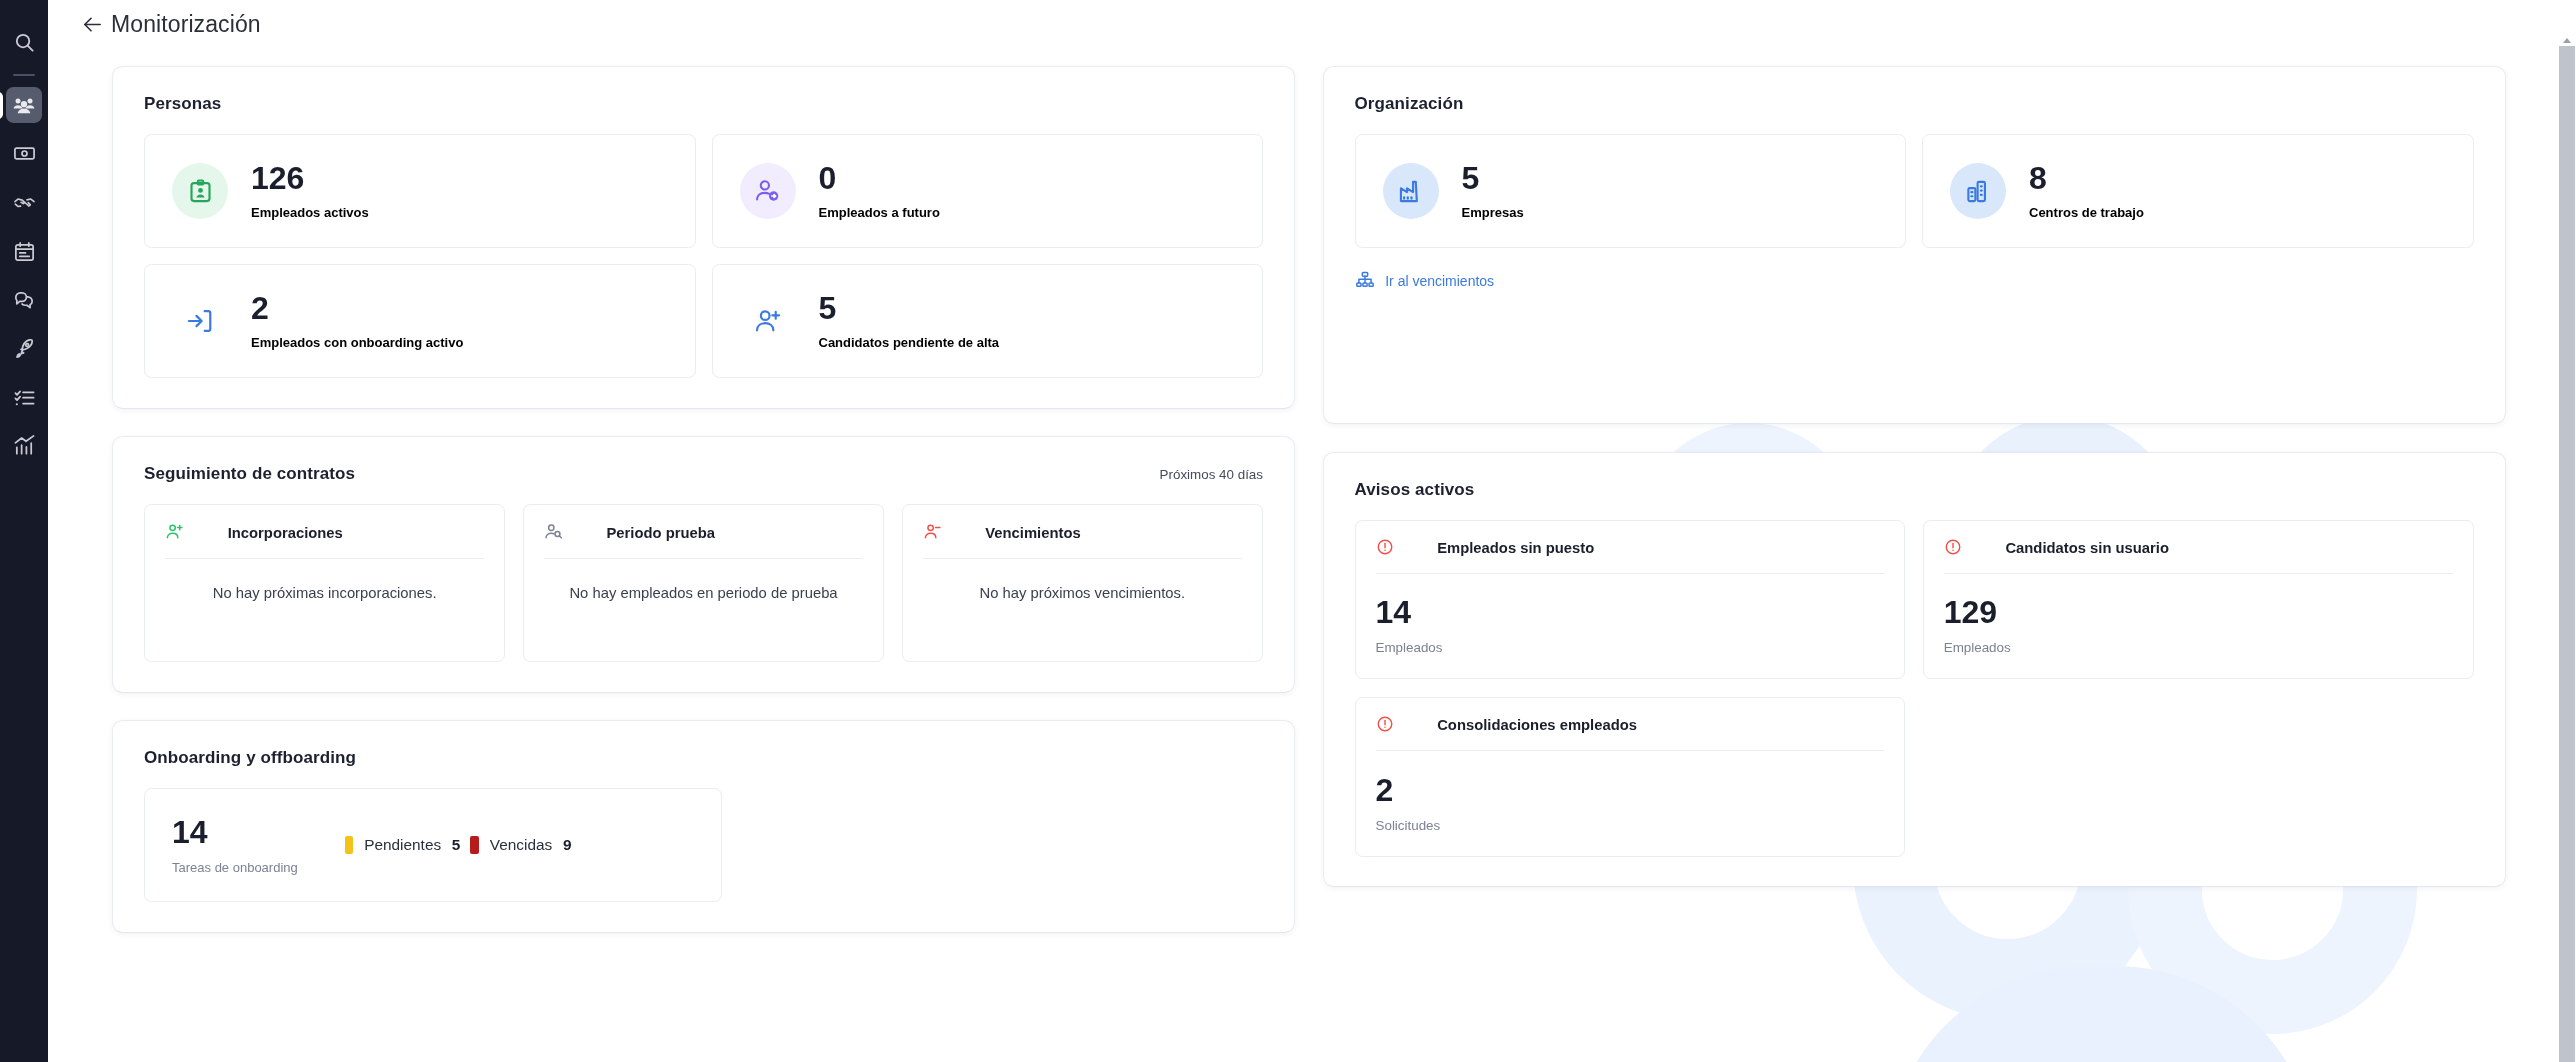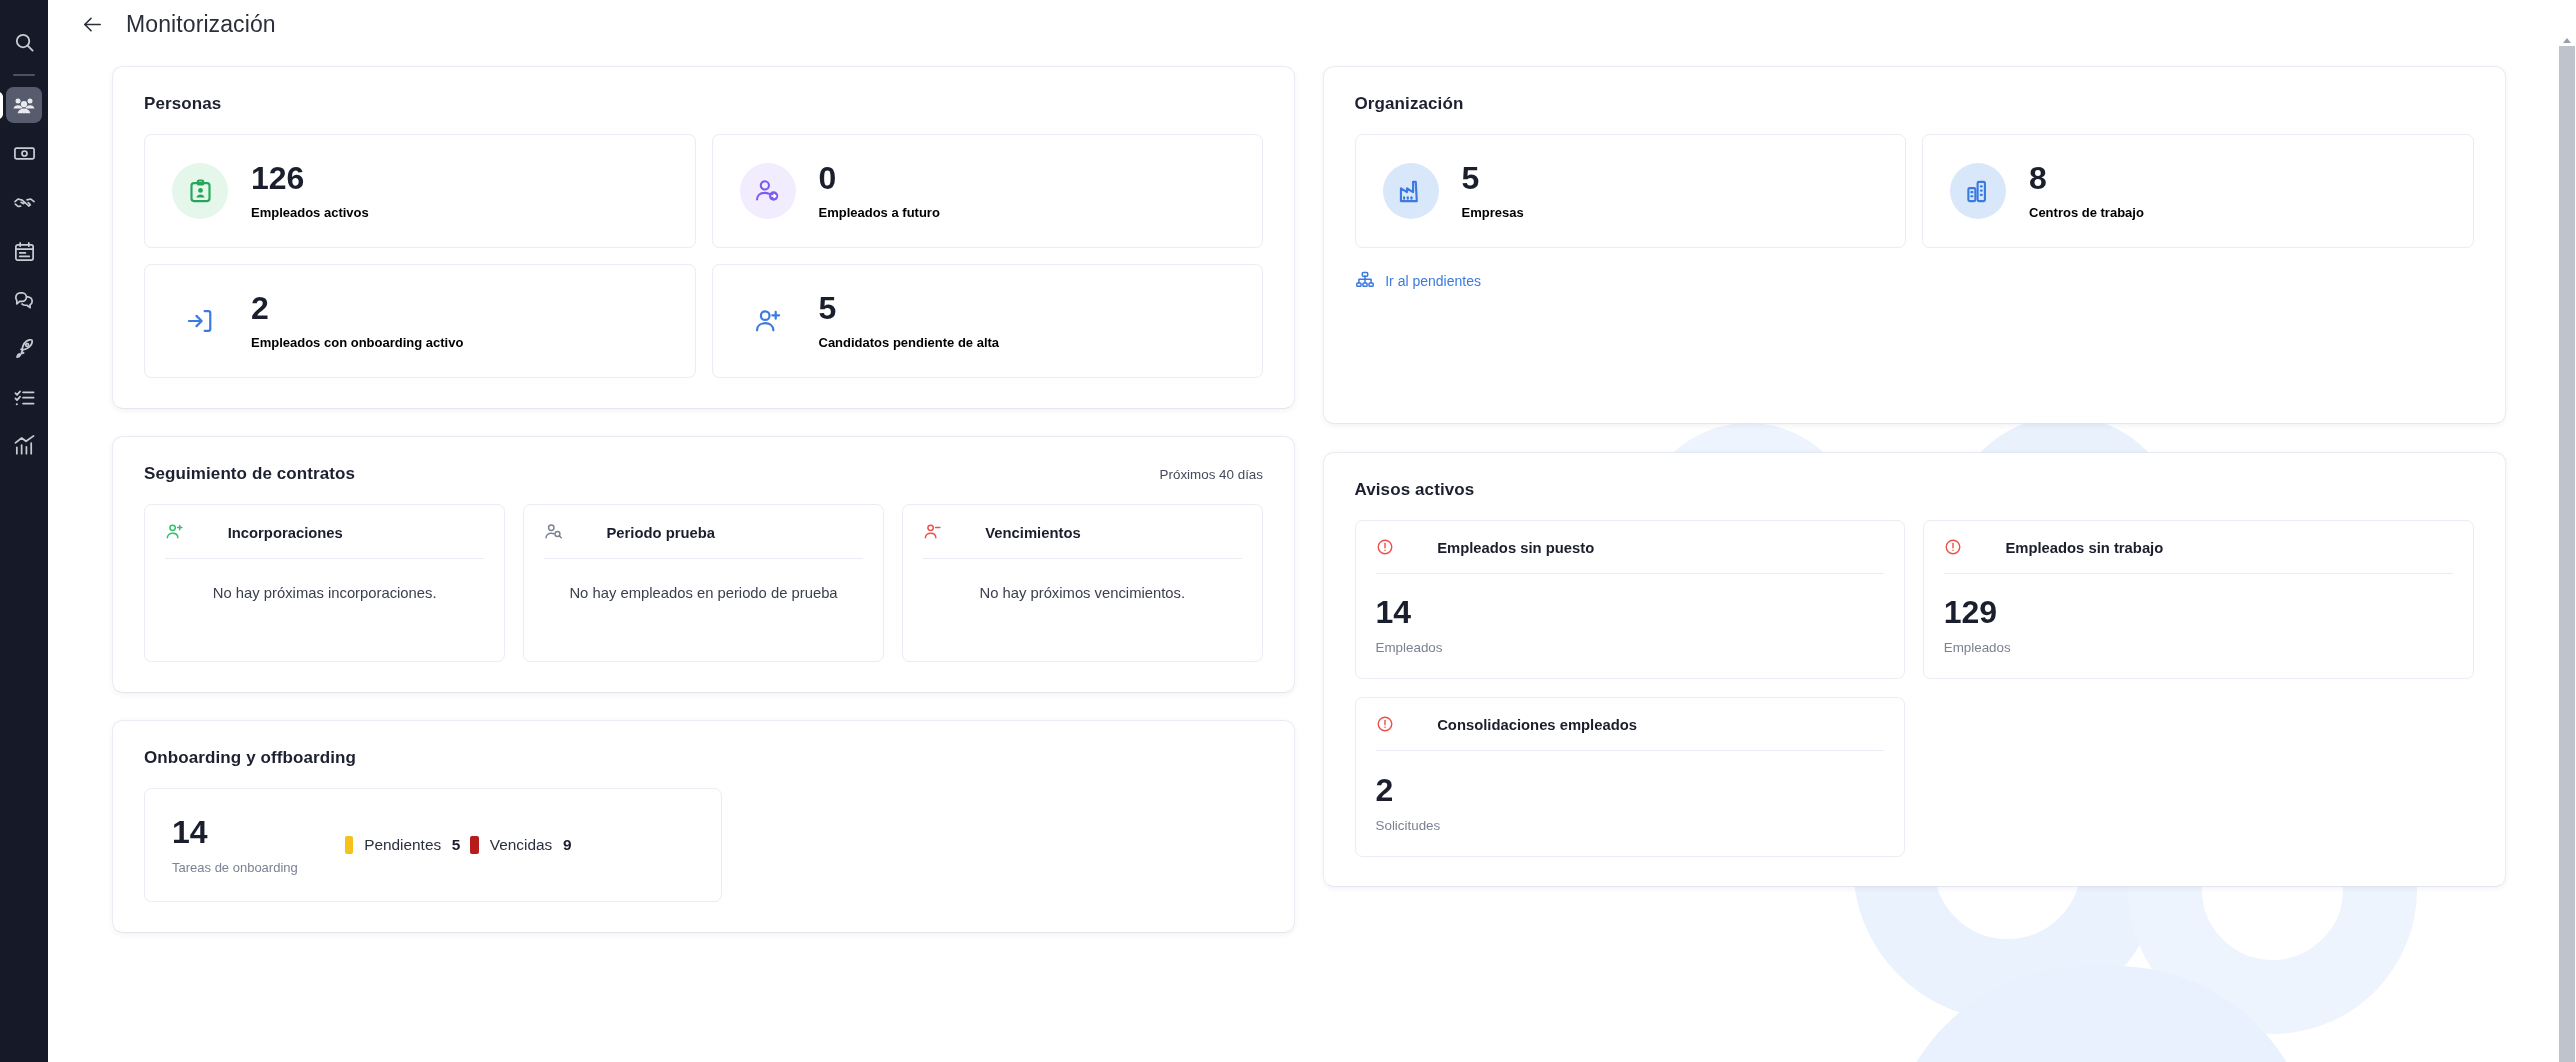--- a/index.html
+++ b/index.html
@@ -26,21 +26,21 @@
   }
   .side-item.active { background: #565c6d; }
   .side-item.active::before {
     content:""; position:absolute; left:-10.7px; top:4.7px;
     width: 8px; height: 27px; background:#fff; border-radius: 0 4.7px 4.7px 0;
   }
   .side-item svg, .side-search svg { display:block; }
 
   
   .main { flex: 1; height: 1062px; position: relative; background: #fff; overflow: hidden; }
-  .topbar { height: 48px; display:flex; align-items:center; padding-left: 31px; gap: 20px; position:relative; z-index: 6; }
+  .topbar { height: 48px; display:flex; align-items:center; padding-left: 31px; gap: 5px; position:relative; z-index: 6; }
   .back-btn { width: 27px; height: 27px; display:flex; align-items:center; justify-content:center; }
   .page-title { font-size: 23px; color: #2b2f3a; font-weight: 400; letter-spacing: 0.1px; }
 
   
   .deco { position:absolute; inset:0; pointer-events:none; z-index:0; overflow:hidden; }
   .ring { position:absolute; border-radius: 50%; border-style: solid; border-color: #e8f0fb; }
   .disc { position:absolute; border-radius:50%; background:#eff5fd; }
 
   .content { position: relative; z-index: 3; padding: 19px 29.5px 0 65px; }
   .grid { display:flex; gap: 29.5px; align-items: flex-start; }
@@ -436,21 +436,21 @@
                 <svg width="20" height="20" viewBox="0 0 24 24" fill="none" stroke="#3b7ae0" stroke-width="1.8" stroke-linecap="round" stroke-linejoin="round">
                   <rect x="8.8" y="3" width="6.4" height="4.4" rx="1"></rect>
                   <rect x="2.2" y="15.6" width="5" height="4" rx="1"></rect>
                   <rect x="9.5" y="15.6" width="5" height="4" rx="1"></rect>
                   <rect x="16.8" y="15.6" width="5" height="4" rx="1"></rect>
                   <line x1="12" y1="7.6" x2="12" y2="11.2"></line>
                   <path d="M4.7 15.4v-4.2h14.6v4.2"></path>
                   <line x1="12" y1="11.2" x2="12" y2="15.4"></line>
                 </svg>
               </span>
-              <span class="orglink-txt">Ir al pendientes</span>
+              <span class="orglink-txt">Ir al vencimientos</span>
             </div>
           </section>
 
           <section class="card">
             <div class="card-head">
               <div class="card-title">Avisos activos</div>
             </div>
 
             <div class="alert-row">
               <div class="panel">
@@ -471,21 +471,21 @@
 
               <div class="panel">
                 <div class="panel-head">
                   <span>
                     <svg width="18" height="18" viewBox="0 0 24 24" fill="none" stroke="#f0504a" stroke-width="1.9" stroke-linecap="round">
                       <circle cx="12" cy="12" r="9"></circle>
                         <line x1="12" y1="7.4" x2="12" y2="13"></line>
                         <circle cx="12" cy="16.3" r="1" fill="#f0504a" stroke="none"></circle>
                     </svg>
                   </span>
-                  <span class="panel-head-txt">Empleados sin trabajo</span>
+                  <span class="panel-head-txt">Candidatos sin usuario</span>
                 </div>
                 <div class="panel-rule"></div>
                 <div class="panel-val">129</div>
                 <div class="panel-lbl">Empleados</div>
               </div>
             </div>
 
             <div class="alert-row single">
               <div class="panel">
                 <div class="panel-head">

